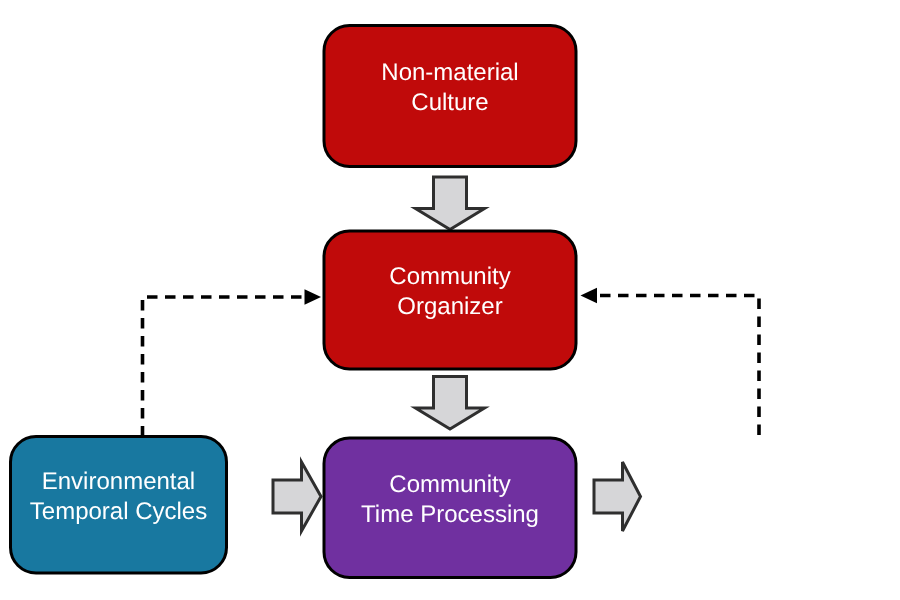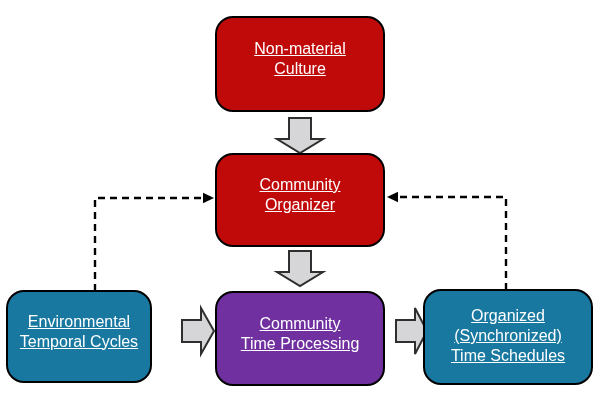--- a/index.html
+++ b/index.html
@@ -28,21 +28,20 @@
     border-radius: 18px;
     color: #ffffff;
     display: flex;
     align-items: center;
     justify-content: center;
     text-align: center;
     font-size: 16px;
     line-height: 20px;
     z-index: 1;
     padding-bottom: 10px;
-    text-decoration: underline;
   }
   .node--3line { padding-bottom: 2px; }
   .node-label { white-space: pre-line; }
 
   
   #node-0 { left: 215px; top: 16px;  width: 170px; height: 96px; }
   #node-1 { left: 215px; top: 153px; width: 170px; height: 94px; }
   #node-2 { left: 6px;   top: 290px; width: 146px; height: 93px; }
   #node-3 { left: 215px; top: 291px; width: 170px; height: 95px; }
   #node-4 { left: 423px; top: 289px; width: 170px; height: 96px; }
@@ -86,19 +85,14 @@
   <div id="node-2" class="node" style="background-color: rgb(24, 120, 160);">
     <span class="node-label">Environmental
 Temporal Cycles</span>
   </div>
 
   <div id="node-3" class="node" style="background-color: rgb(112, 48, 160);">
     <span class="node-label">Community
 Time Processing</span>
   </div>
 
-  <div id="node-4" class="node node--3line" style="background-color: rgb(24, 120, 160);">
-    <span class="node-label">Organized
-(Synchronized)
-Time Schedules</span>
-  </div>
 
 </div>
 
 </body></html>

